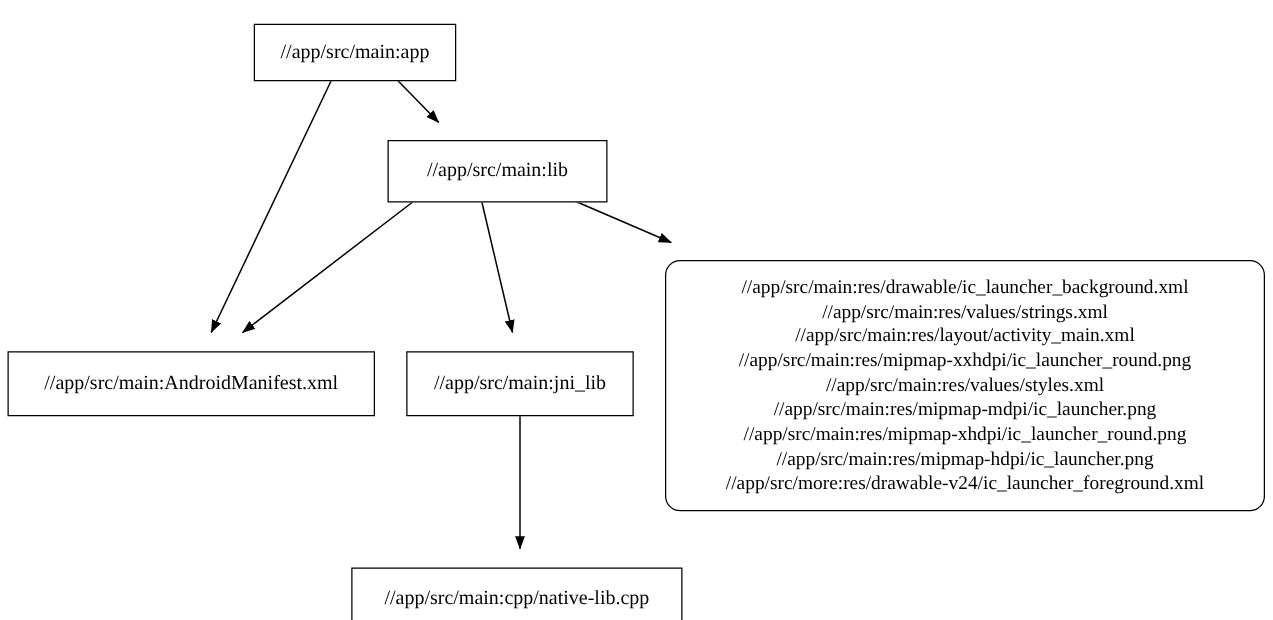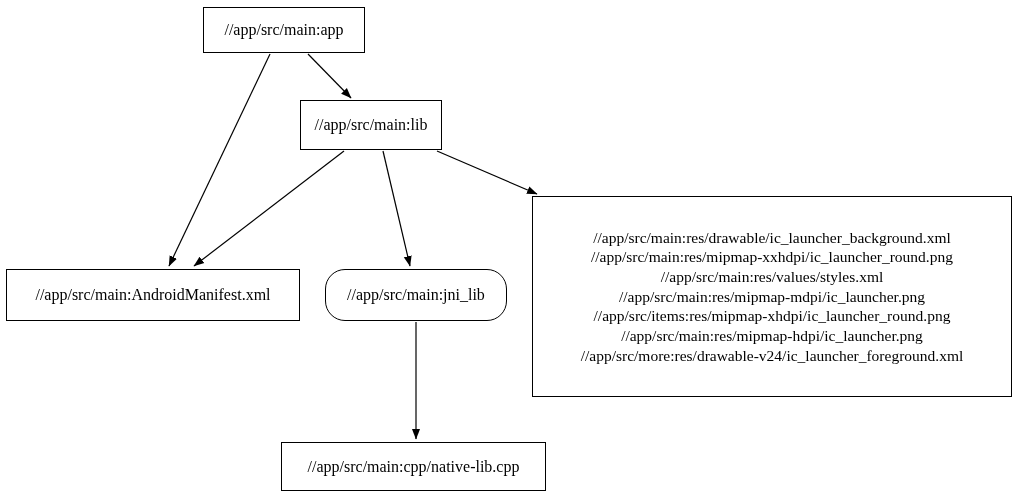--- a/index.html
+++ b/index.html
@@ -28,34 +28,36 @@
     box-sizing: border-box;
     border: 1px solid #000000;
     background: #ffffff;
     display: flex;
     align-items: center;
     justify-content: center;
     text-align: center;
     font-size: 16px;
     line-height: 20px;
     white-space: nowrap;
+    margin-top: 12px;
   }
   .node.multiline {
     flex-direction: column;
     justify-content: center;
+    border-radius: 12px;
   }
   .node.multiline .res-line {
     display: block;
     font-size: 15.5px;
     line-height: 19.7px;
   }
   #node-app       { left: 203px; top: 7px;   width: 162px; height: 46px; }
-  #node-lib       { left: 300px; top: 100px; width: 142px; height: 50px; }
+  #node-lib       { left: 310px; top: 100px; width: 176px; height: 50px; }
   #node-manifest  { left: 6px;   top: 269px; width: 294px; height: 52px; }
-  #node-jnilib    { left: 325px; top: 269px; width: 182px; height: 52px; border-radius: 20px; }
+  #node-jnilib    { left: 325px; top: 269px; width: 182px; height: 52px; }
   #node-res       { left: 532px; top: 196px; width: 480px; height: 201px; }
   #node-nativelib { left: 281px; top: 442px; width: 265px; height: 49px; }
 </style>
 </head>
 <body>
 
 <div id="canvas">
 
   <svg id="edge-layer" width="1018" height="496" viewBox="0 0 1018 496" xmlns="http://www.w3.org/2000/svg">
     <defs>
@@ -82,24 +84,26 @@
   <div class="node" id="node-manifest">
     <span>//app/src/main:AndroidManifest.xml</span>
   </div>
 
   <div class="node" id="node-jnilib">
     <span>//app/src/main:jni_lib</span>
   </div>
 
   <div class="node multiline" id="node-res">
     <span class="res-line">//app/src/main:res/drawable/ic_launcher_background.xml</span>
+    <span class="res-line">//app/src/main:res/values/strings.xml</span>
+    <span class="res-line">//app/src/main:res/layout/activity_main.xml</span>
     <span class="res-line">//app/src/main:res/mipmap-xxhdpi/ic_launcher_round.png</span>
     <span class="res-line">//app/src/main:res/values/styles.xml</span>
     <span class="res-line">//app/src/main:res/mipmap-mdpi/ic_launcher.png</span>
-    <span class="res-line">//app/src/items:res/mipmap-xhdpi/ic_launcher_round.png</span>
+    <span class="res-line">//app/src/main:res/mipmap-xhdpi/ic_launcher_round.png</span>
     <span class="res-line">//app/src/main:res/mipmap-hdpi/ic_launcher.png</span>
     <span class="res-line">//app/src/more:res/drawable-v24/ic_launcher_foreground.xml</span>
   </div>
 
   <div class="node" id="node-nativelib">
     <span>//app/src/main:cpp/native-lib.cpp</span>
   </div>
 
 </div>
 

